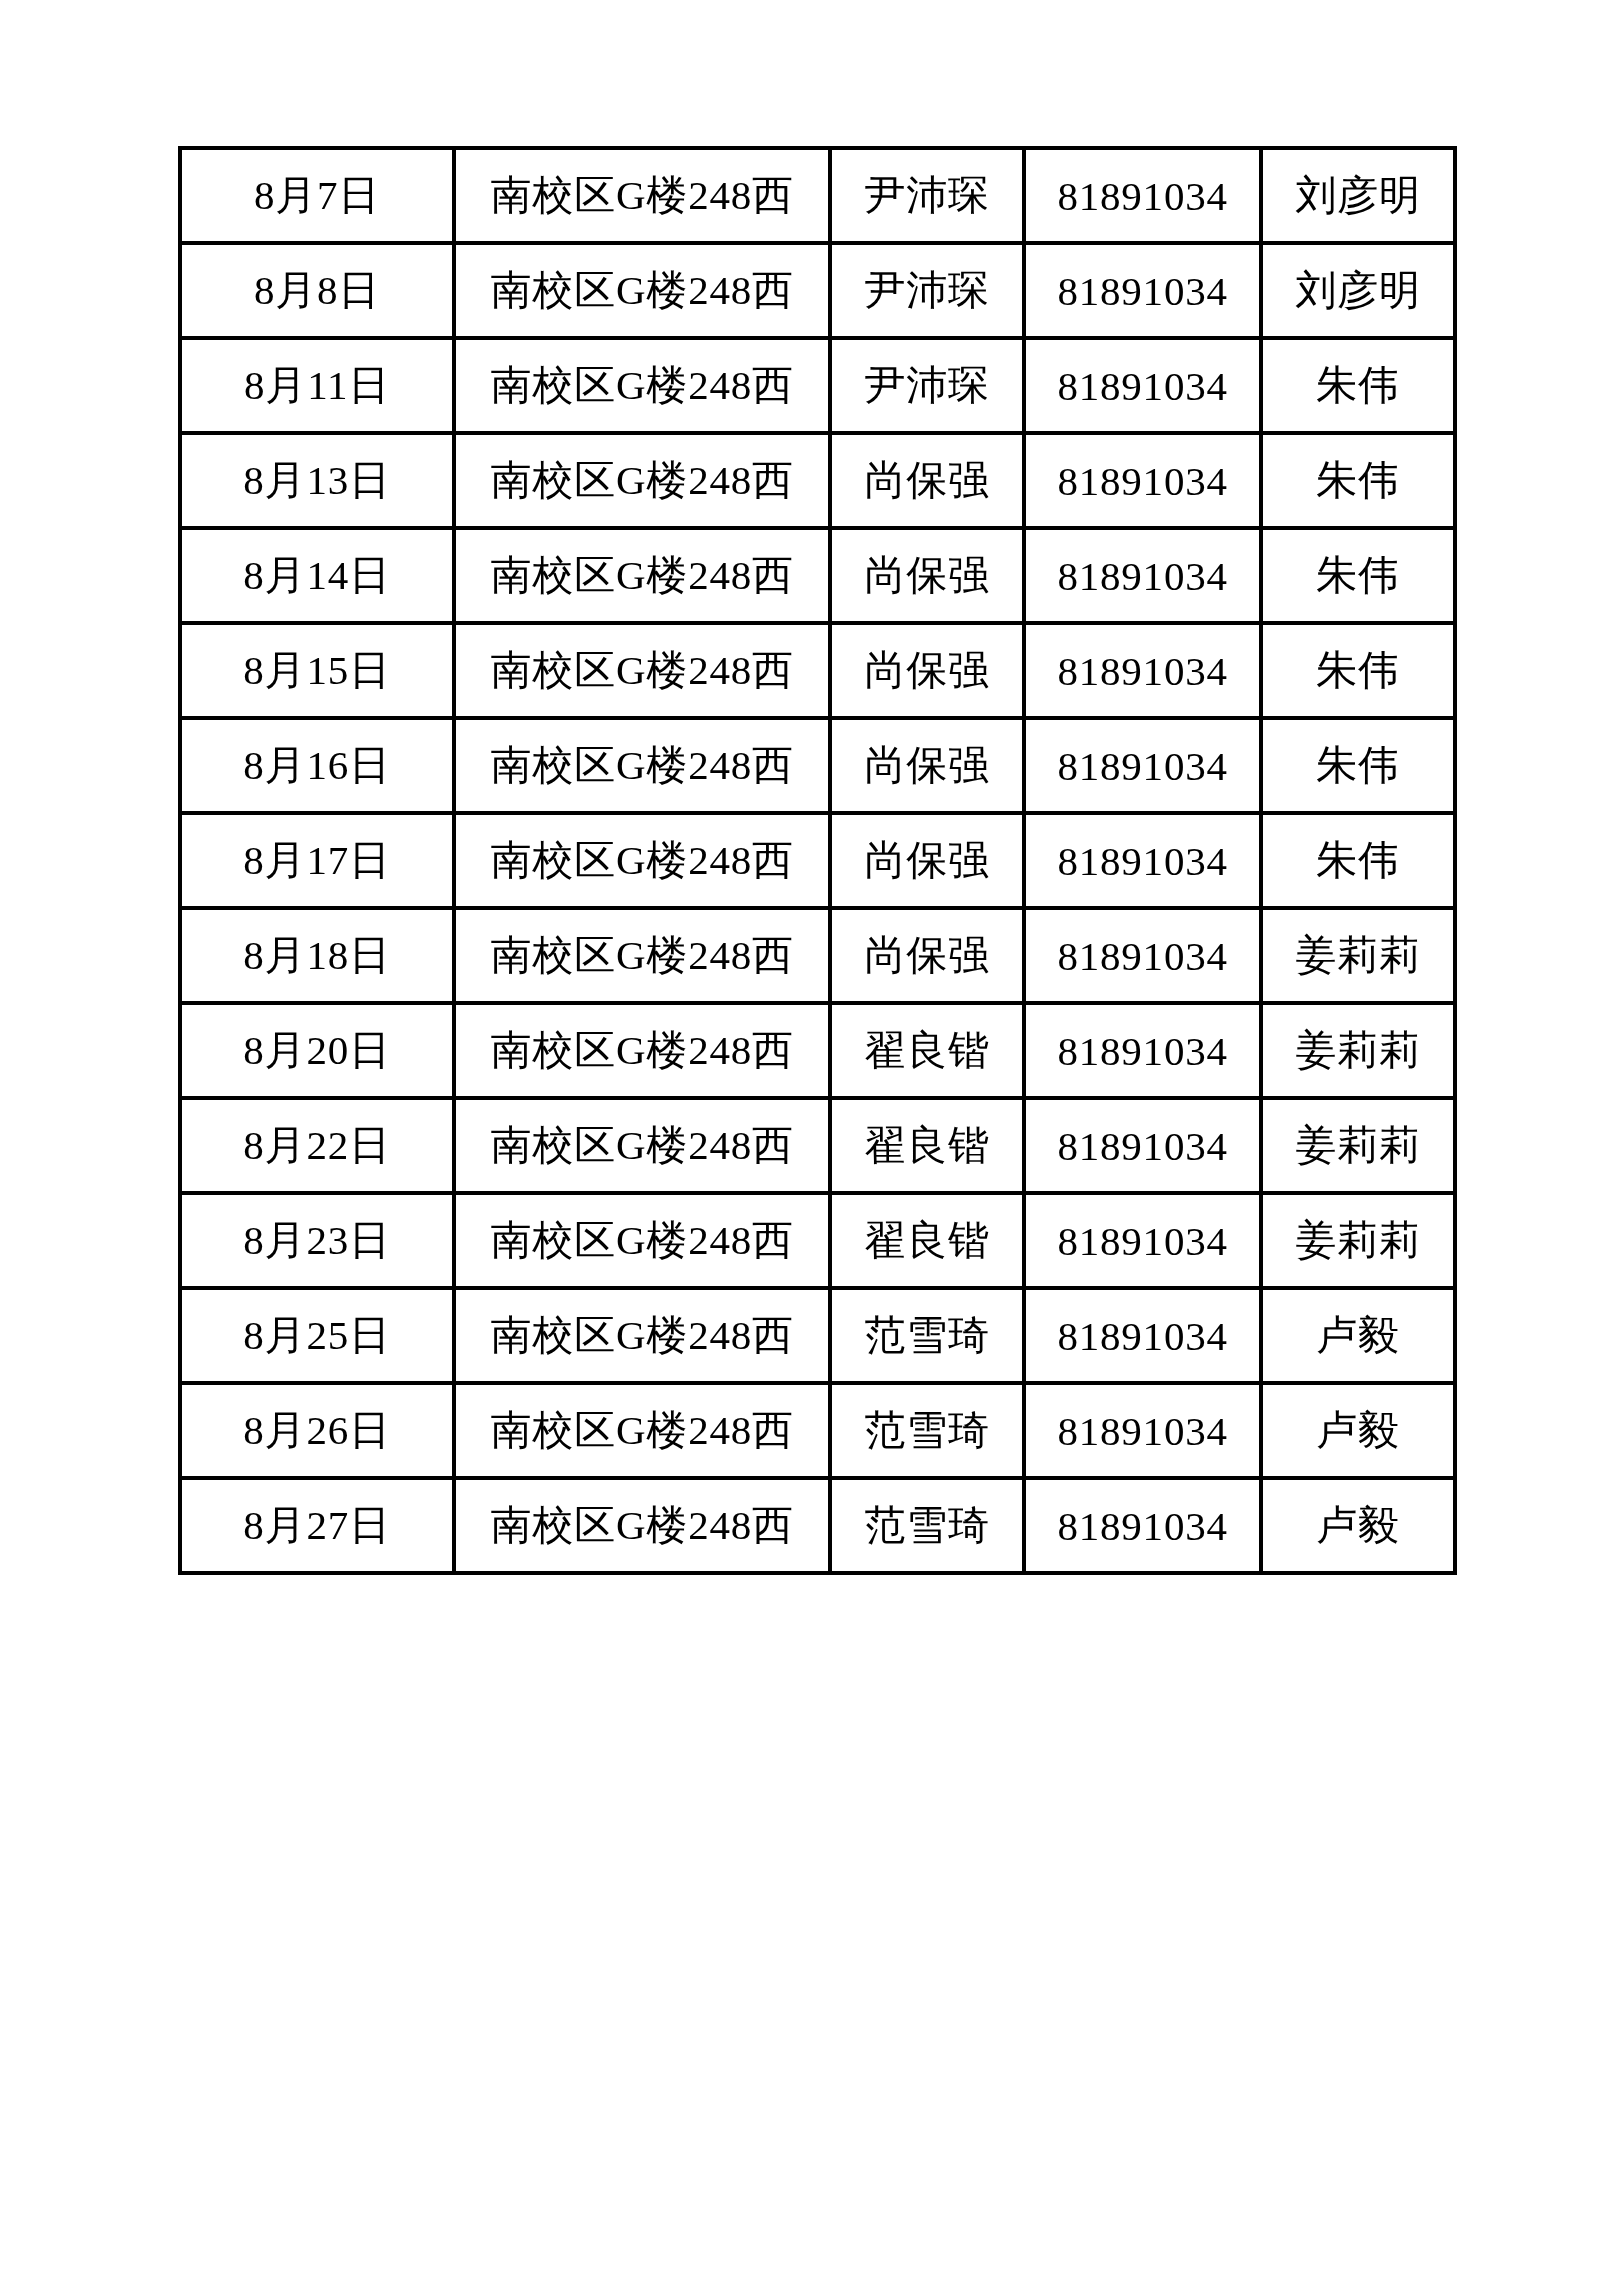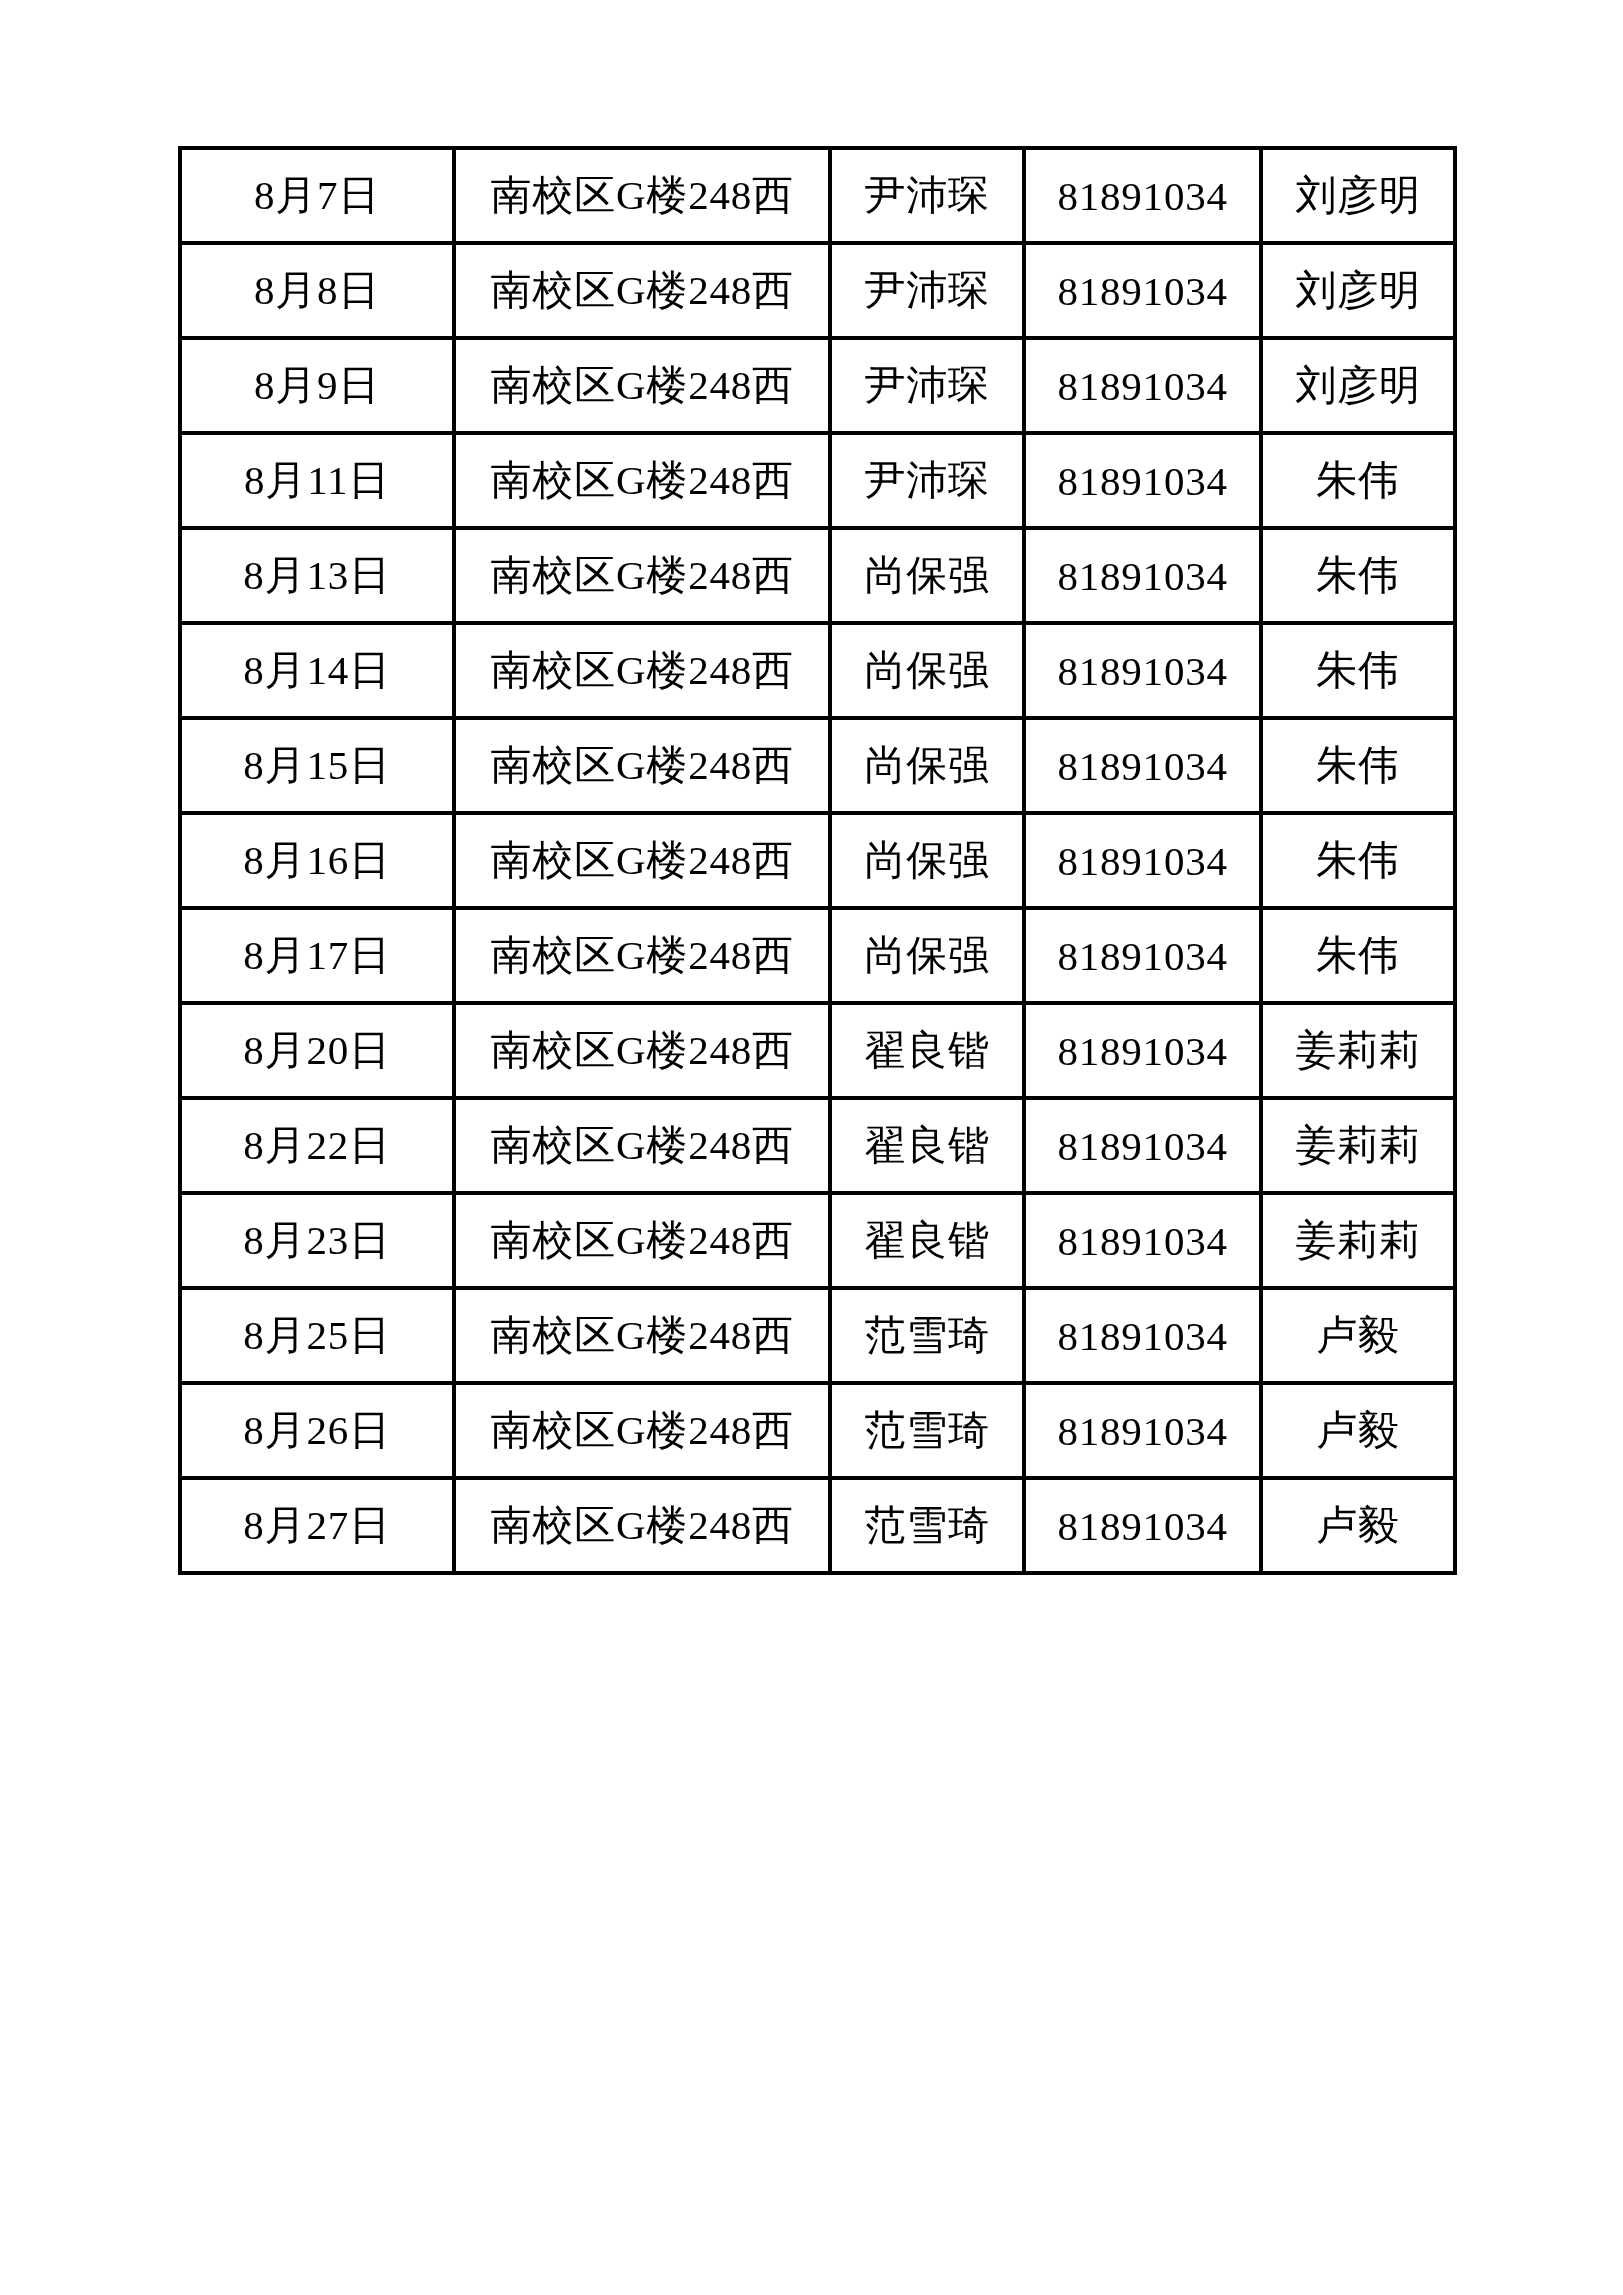--- a/index.html
+++ b/index.html
@@ -65,27 +65,20 @@
           <td>刘彦明</td>
         </tr>
         <tr>
           <td>8月8日</td>
           <td>南校区G楼248西</td>
           <td>尹沛琛</td>
           <td>81891034</td>
           <td>刘彦明</td>
         </tr>
         <tr>
-          <td>8月9日</td>
-          <td>南校区G楼248西</td>
-          <td>尹沛琛</td>
-          <td>81891034</td>
-          <td>刘彦明</td>
-        </tr>
-        <tr>
           <td>8月11日</td>
           <td>南校区G楼248西</td>
           <td>尹沛琛</td>
           <td>81891034</td>
           <td>朱伟</td>
         </tr>
         <tr>
           <td>8月13日</td>
           <td>南校区G楼248西</td>
           <td>尚保强</td>
@@ -112,20 +105,27 @@
           <td>尚保强</td>
           <td>81891034</td>
           <td>朱伟</td>
         </tr>
         <tr>
           <td>8月17日</td>
           <td>南校区G楼248西</td>
           <td>尚保强</td>
           <td>81891034</td>
           <td>朱伟</td>
+        </tr>
+        <tr>
+          <td>8月18日</td>
+          <td>南校区G楼248西</td>
+          <td>尚保强</td>
+          <td>81891034</td>
+          <td>姜莉莉</td>
         </tr>
         <tr>
           <td>8月20日</td>
           <td>南校区G楼248西</td>
           <td>翟良锴</td>
           <td>81891034</td>
           <td>姜莉莉</td>
         </tr>
         <tr>
           <td>8月22日</td>

